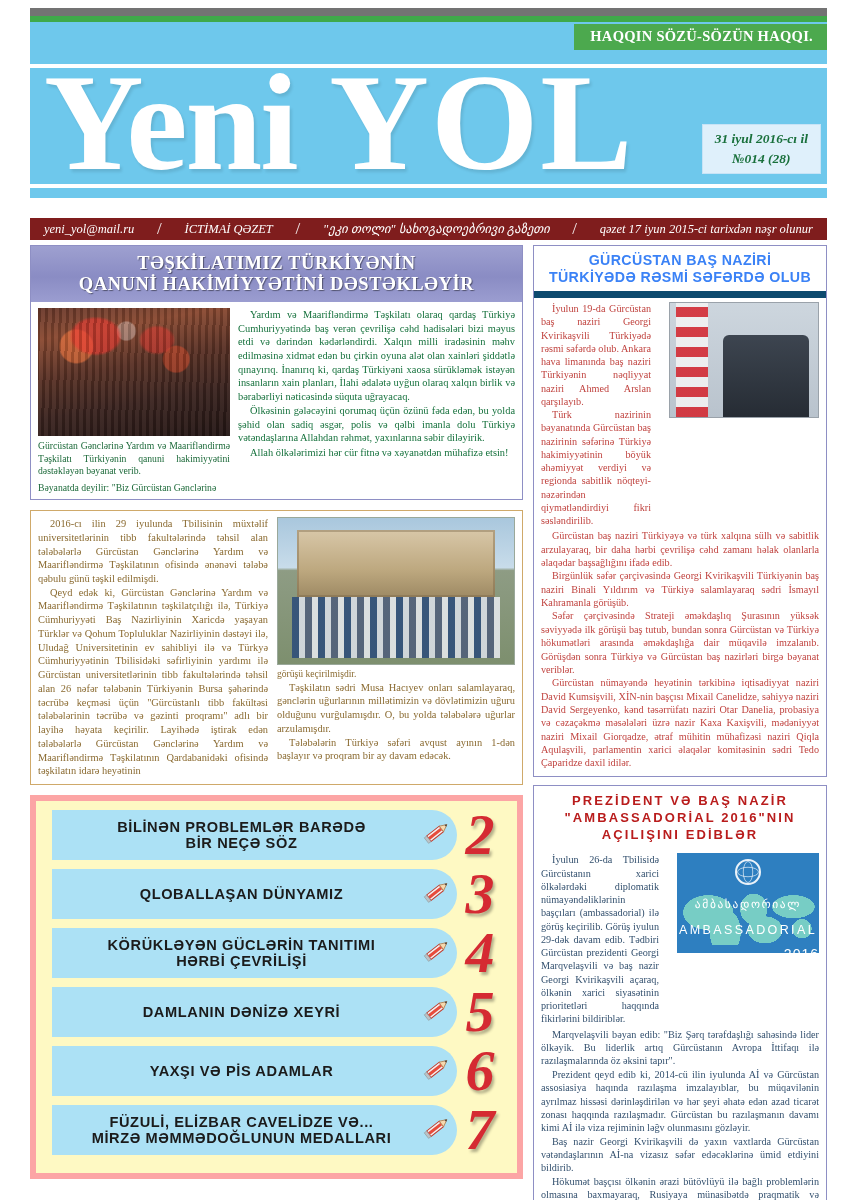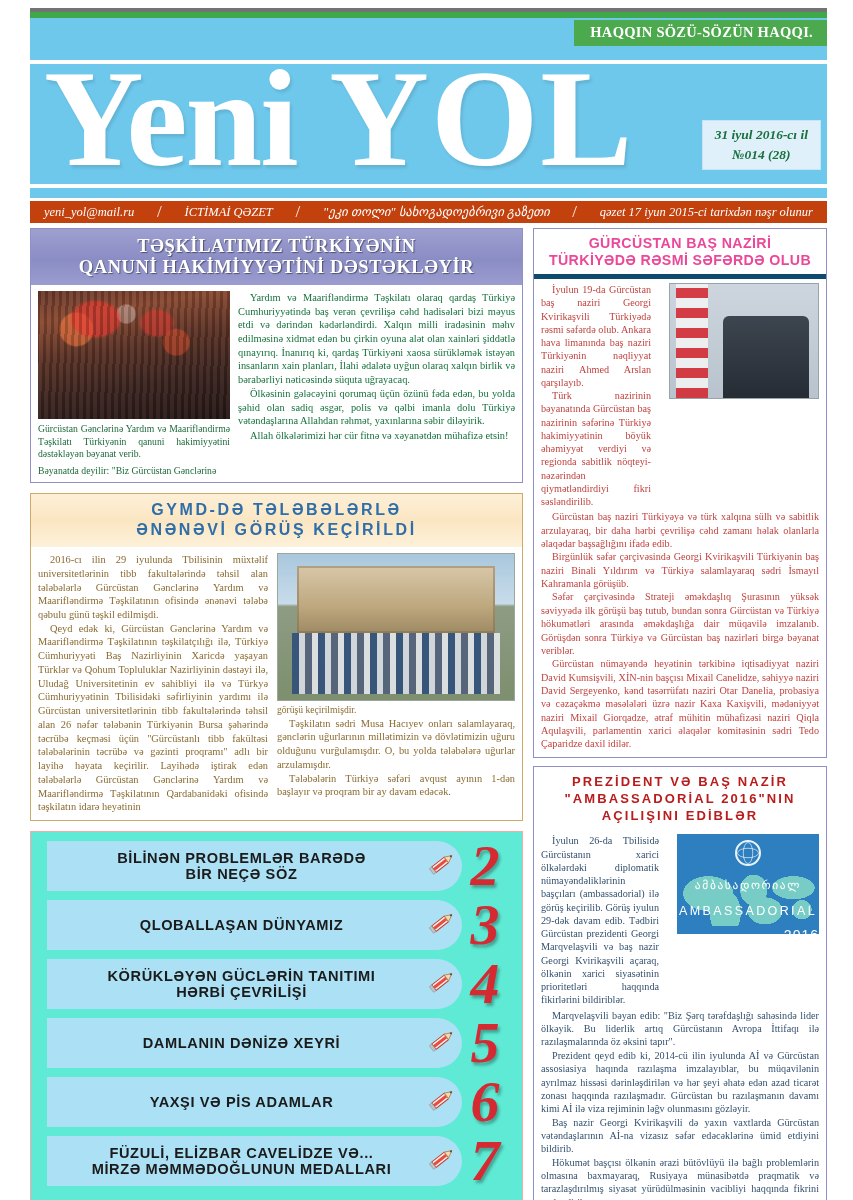--- a/index.html
+++ b/index.html
@@ -15,21 +15,21 @@
     background: #ffffff;
     padding: 0;
   }
 
   
   .masthead {
     position: relative;
     margin: 8px 26px 0 30px;
     background: #6ec8ec;
     height: 190px;
-    border-top: 4px solid #737373;
+    border-top: 8px solid #737373;
   }
   .masthead-topbar {
     position: absolute;
     top: 0; left: 0; right: 0;
     height: 6px;
     background: #3fa94a;
   }
   .motto {
     position: absolute;
     top: 8px; right: 0;
@@ -75,22 +75,22 @@
     font-weight: bold;
     font-size: 13.5px;
     line-height: 1.45;
     text-align: center;
     padding: 4px 12px 5px;
     white-space: nowrap;
   }
 
   
   .infostrip {
-    margin: 3px 26px 0 30px;
-    background: #c2410c;
+    margin: 20px 26px 0 30px;
+    background: #7f1d1d;
     color: #ffffff;
     height: 22px;
     display: flex;
     align-items: center;
     justify-content: space-between;
     font-family: "Liberation Serif", serif;
     font-style: italic;
     font-size: 12.5px;
     padding: 0 6px;
   }
@@ -231,22 +231,22 @@
   .photo2 .cap {
     font-family: "Liberation Serif", serif;
     font-size: 9.6px;
     color: #8a6a30;
     padding-top: 3px;
   }
 
   
   .contents {
     margin-top: 10px;
-    border: 1px solid #fca5a5;
-    background: #5eead4;
+    border: 6px solid #fca5a5;
+    background: #fef9c3;
     padding: 9px 8px 10px 16px;
   }
   .toc-row {
     display: flex;
     align-items: center;
     margin-bottom: 9px;
     height: 50px;
   }
   .toc-row:last-child { margin-bottom: 8px; }
   .toc-bar {
@@ -286,29 +286,29 @@
     text-shadow: 2px 3px 3px rgba(0,0,0,0.30);
   }
 
   
   .artR {
     border: 1px solid #8e8fc4;
     background: #ffffff;
     padding: 0 0 6px 0;
   }
   .artR-head {
-    color: #ec4899;
+    color: #3b82f6;
     text-align: center;
     font-family: "Liberation Sans", sans-serif;
     font-weight: bold;
     font-size: 14.2px;
     line-height: 1.2;
     letter-spacing: 0.4px;
     padding: 6px 6px 5px;
-    border-bottom: 5px solid #0c4a6e;
+    border-bottom: 7px solid #0c4a6e;
   }
   .artR-top {
     display: flex;
     gap: 18px;
     padding: 4px 7px 0 7px;
   }
   .artR-txt {
     font-family: "Liberation Serif", serif;
     font-size: 10.2px;
     line-height: 1.3;
@@ -445,24 +445,20 @@
           </div>
           <div class="art1-text">
             <p>Yardım və Maarifləndirmə Təşkilatı olaraq qardaş Türkiyə Cumhuriyyətində baş verən çevrilişə cəhd hadisələri bizi məyus etdi və dərindən kədərləndirdi. Xalqın milli iradəsinin məhv edilməsinə xidmət edən bu çirkin oyuna alət olan xainləri şiddətlə qınayırıq. İnanırıq ki, qardaş Türkiyəni xaosa sürükləmək istəyən insanların xain planları, İlahi ədalətə uyğun olaraq xalqın birlik və bərabərliyi nəticəsində süquta uğrayacaq.</p>
             <p>Ölkəsinin gələcəyini qorumaq üçün özünü fəda edən, bu yolda şəhid olan sadiq əsgər, polis və qəlbi imanla dolu Türkiyə vətəndaşlarına Allahdan rəhmət, yaxınlarına səbir diləyirik.</p>
             <p>Allah ölkələrimizi hər cür fitnə və xəyanətdən mühafizə etsin!</p>
           </div>
         </div>
       </div>
 
       <div class="art2">
-        <div class="art2-head">
-          <div>GYMD-DƏ TƏLƏBƏLƏRLƏ</div>
-          <div>ƏNƏNƏVİ GÖRÜŞ KEÇİRİLDİ</div>
-        </div>
         <div class="art2-body">
           <div class="art2-col">
             <p>2016-cı ilin 29 iyulunda Tbilisinin müxtəlif universitetlərinin tibb fakultələrində təhsil alan tələbələrlə Gürcüstan Gənclərinə Yardım və Maarifləndirmə Təşkilatının ofisində ənənəvi tələbə qəbulu günü təşkil edilmişdi.</p>
             <p>Qeyd edək ki, Gürcüstan Gənclərinə Yardım və Maarifləndirmə Təşkilatının təşkilatçılığı ilə, Türkiyə Cümhuriyyəti Baş Nazirliyinin Xaricdə yaşayan Türklər və Qohum Topluluklar Nazirliyinin dəstəyi ilə, Uludağ Universitetinin ev sahibliyi ilə və Türkyə Cümhuriyyətinin Tbilisidəki səfirliyinin yardımı ilə Gürcüstan universitetlərinin tibb fakultələrində təhsil alan 26 nəfər tələbənin Türkiyənin Bursa şəhərində təcrübə keçməsi üçün "Gürcüstanlı tibb fakültəsi tələbələrinin təcrübə və gəzinti proqramı" adlı bir layihə həyata keçirilir. Layihədə iştirak edən tələbələrlə Gürcüstan Gənclərinə Yardım və Maarifləndirmə Təşkilatının Qardabanidəki ofisində təşkilatın idarə heyətinin</p>
           </div>
           <div class="art2-col photo2">
             <div class="img"></div>
             <div class="cap">görüşü keçirilmişdir.</div>
             <p>Təşkilatın sədri Musa Hacıyev onları salamlayaraq, gənclərin uğurlarının millətimizin və dövlətimizin uğuru olduğunu vurğulamışdır. O, bu yolda tələbələrə uğurlar arzulamışdır.</p>
             <p>Tələbələrin Türkiyə səfəri avqust ayının 1-dən başlayır və proqram bir ay davam edəcək.</p>

